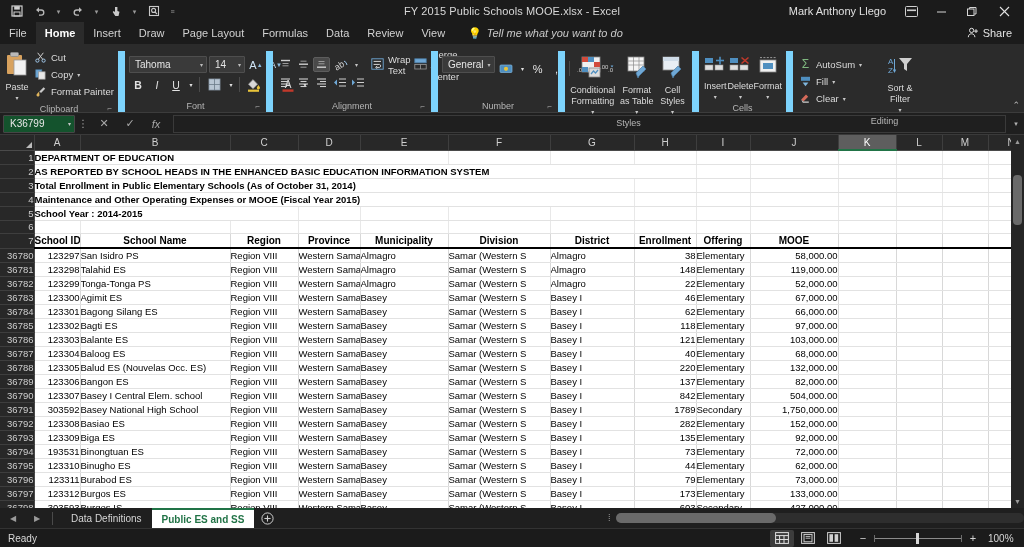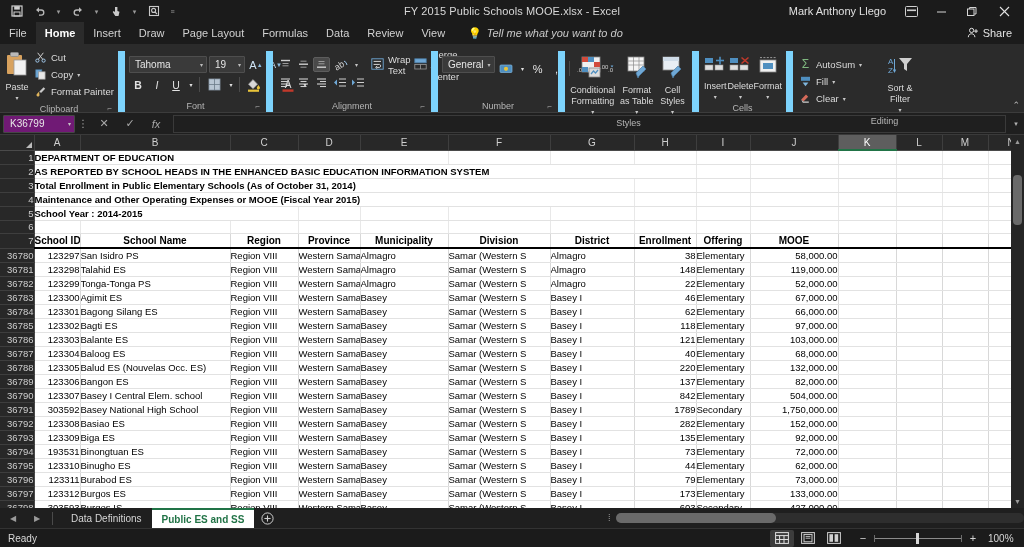--- a/index.html
+++ b/index.html
@@ -106,21 +106,21 @@
   .wrapcol { display:flex; flex-direction:row; gap:3px; padding-left:5px; }
   .wrapbtn { display:flex; align-items:center; gap:4px; font-size:9.5px; color:#dcdcdc; height:16px; }
   .numcombo { width:110px; height:17px; }
   .numrow { display:flex; align-items:center; gap:1px; }
 
   .collapse { position:absolute; right:4px; bottom:2px; font-size:9px; color:#bdbdbd; }
 
   
   .fbar { height:22px; background:#1f1f1f; display:flex; align-items:center; flex:none; border-bottom:1px solid #3a3a3a;}
   .namebox {
-    width:72px; height:18px; margin-left:3px; background:#701a75; border:1px solid #464646;
+    width:72px; height:18px; margin-left:3px; background:#14532d; border:1px solid #464646;
     display:flex; align-items:center; padding:0 3px 0 6px; font-size:10px; color:#e8e8e8; border-radius:1px;
   }
   .namebox .nv { flex:1; }
   .namebox .nc { font-size:6px; color:#c4c4c4; }
   .fdots { width:16px; text-align:center; color:#a8a8a8; font-size:10px; letter-spacing:0; }
   .fbtns { display:flex; align-items:center; gap:0px; }
   .fbtn { width:26px; height:20px; display:flex; align-items:center; justify-content:center; font-size:11px; color:#a9a9a9; }
   .finput {
     flex:1; height:18px; background:#1f1f1f; border:1px solid #3a3a3a; margin:0 2px 0 4px;
     font-size:10px; color:#e8e8e8; padding:0 4px; display:flex; align-items:center;
@@ -346,21 +346,21 @@
     </div>
 
     <div class="group" style="width:148px;">
       <div class="group-body" style="flex-direction:column; padding-top:3px;">
         <div class="fontrow1">
           <div class="combo fontname">
             <span class="cv">Tahoma</span>
             <span class="cc">▾</span>
           </div>
           <div class="combo fontsize">
-            <span class="cv">19</span>
+            <span class="cv">14</span>
             <span class="cc">▾</span>
           </div>
           <div class="ib" style="font-size:11px;color:#cfe4f5;">A<sup style="font-size:6px;color:#8fbde0;">▲</sup></div>
           <div class="ib" style="font-size:9px;color:#cfe4f5;">A<sup style="font-size:6px;color:#8fbde0;">▼</sup></div>
         </div>
         <div class="fontrow2">
           <div class="ib" style="font-weight:bold;">
               <span>B</span>
             </div>
           <div class="ib" style="font-style:italic;">

